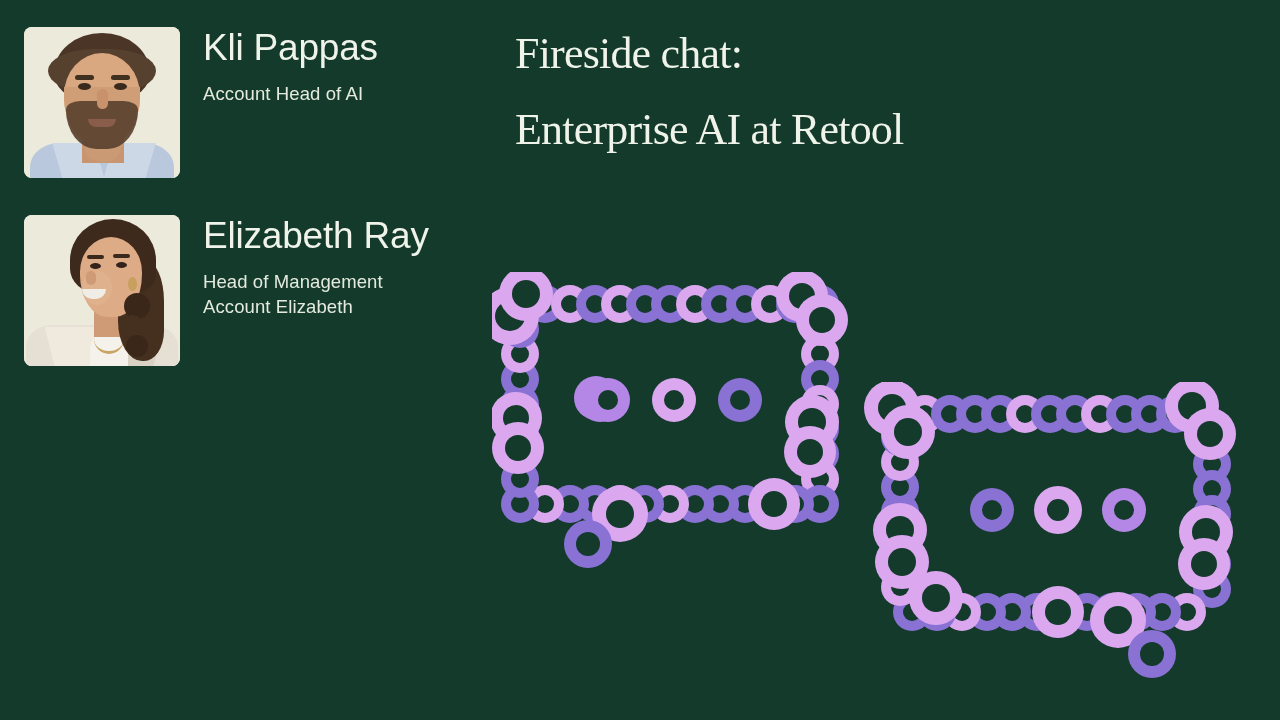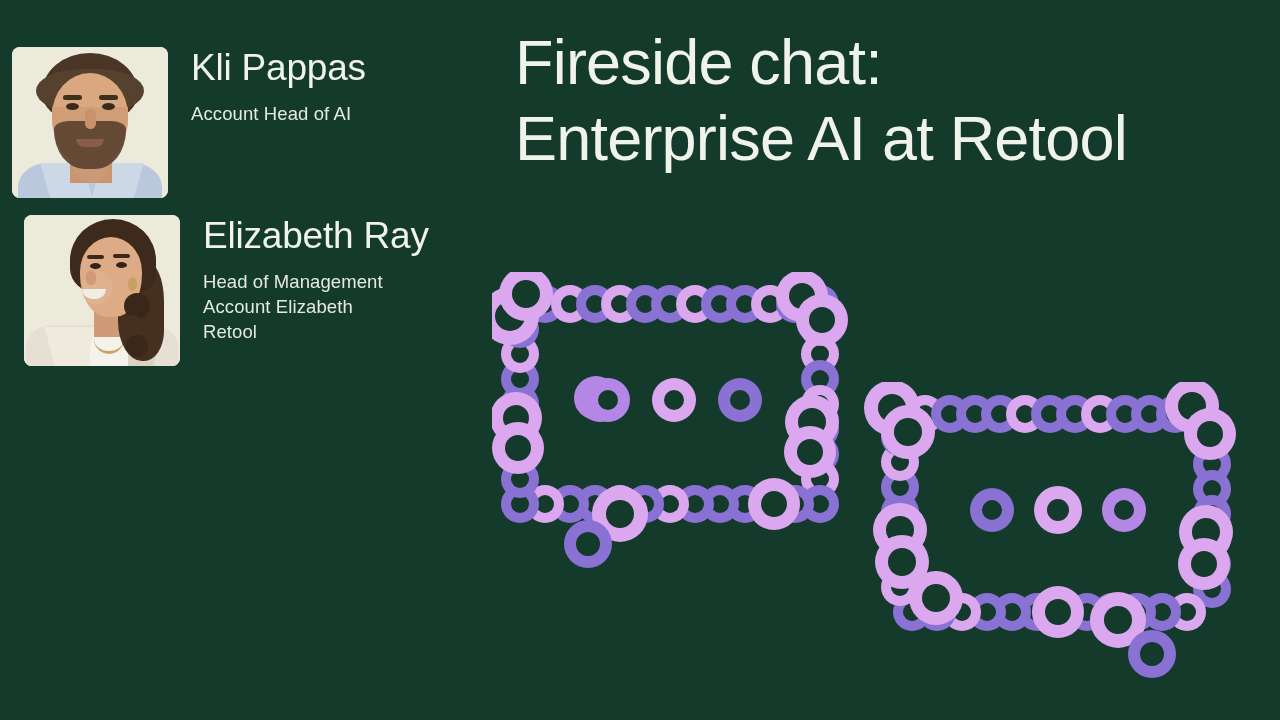--- a/index.html
+++ b/index.html
@@ -6,21 +6,21 @@
   body{
     width:1280px;height:720px;overflow:hidden;position:relative;
     background:#133a2b;
     font-family:"Liberation Sans","DejaVu Sans",sans-serif;
     -webkit-font-smoothing:antialiased;
   }
   .stage{position:absolute;inset:0;}
 
   
   .speaker{position:absolute;display:flex;align-items:flex-start;}
-  #speaker-0{left:12px;top:27px;margin-top:20px;}
+  #speaker-0{left:24px;top:27px;}
   #speaker-1{left:24px;top:215px;}
 
   .photo{
     width:156px;height:151px;border-radius:8px;overflow:hidden;
     background:#ecead9;position:relative;flex:0 0 auto;
   }
   .photo .inner{position:absolute;inset:0;}
 
   .meta{margin-left:23px;padding-top:2px;}
   .sp-name{
@@ -28,23 +28,24 @@
     letter-spacing:-0.2px;white-space:nowrap;
   }
   .sp-lines{margin-top:15px;}
   .sp-line{
     font-size:18.5px;line-height:25px;color:#e4eade;font-weight:400;
     letter-spacing:0.1px;white-space:nowrap;
   }
 
   
   #title{
-    position:absolute;left:515px;top:24px;width:730px;
-    color:#eff3ea;font-size:63px;line-height:76px;font-weight:400;
+    position:absolute;left:515px;top:16px;width:730px;
+    color:#eff3ea;font-size:44px;line-height:76px;font-weight:400;
     letter-spacing:-0.8px;
+    font-family:Liberation Serif, serif;
   }
   #title .tl{display:block;white-space:nowrap;}
 
   
   .bubble{position:absolute;}
 
   
   .pho-bg{position:absolute;inset:0;background:#eceadb;}
 
   
@@ -146,21 +147,20 @@
         <div class="w-curl1"></div>
           <div class="w-curl2"></div>
           <div class="w-curl3"></div>
       </div>
     </div>
     <div class="meta">
       <div class="sp-name">Elizabeth Ray</div>
       <div class="sp-lines">
         <div class="sp-line">Head of Management</div>
         <div class="sp-line">Account Elizabeth</div>
-        <div class="sp-line">Retool</div>
       </div>
     </div>
   </div>
 
   <div id="title">
     <span class="tl">Fireside chat:</span>
     <span class="tl">Enterprise AI at Retool</span>
   </div>
 
   <svg id="bubble-1" class="bubble" style="left:492px;top:272px;" width="372" height="300" viewBox="0 0 372 300">

